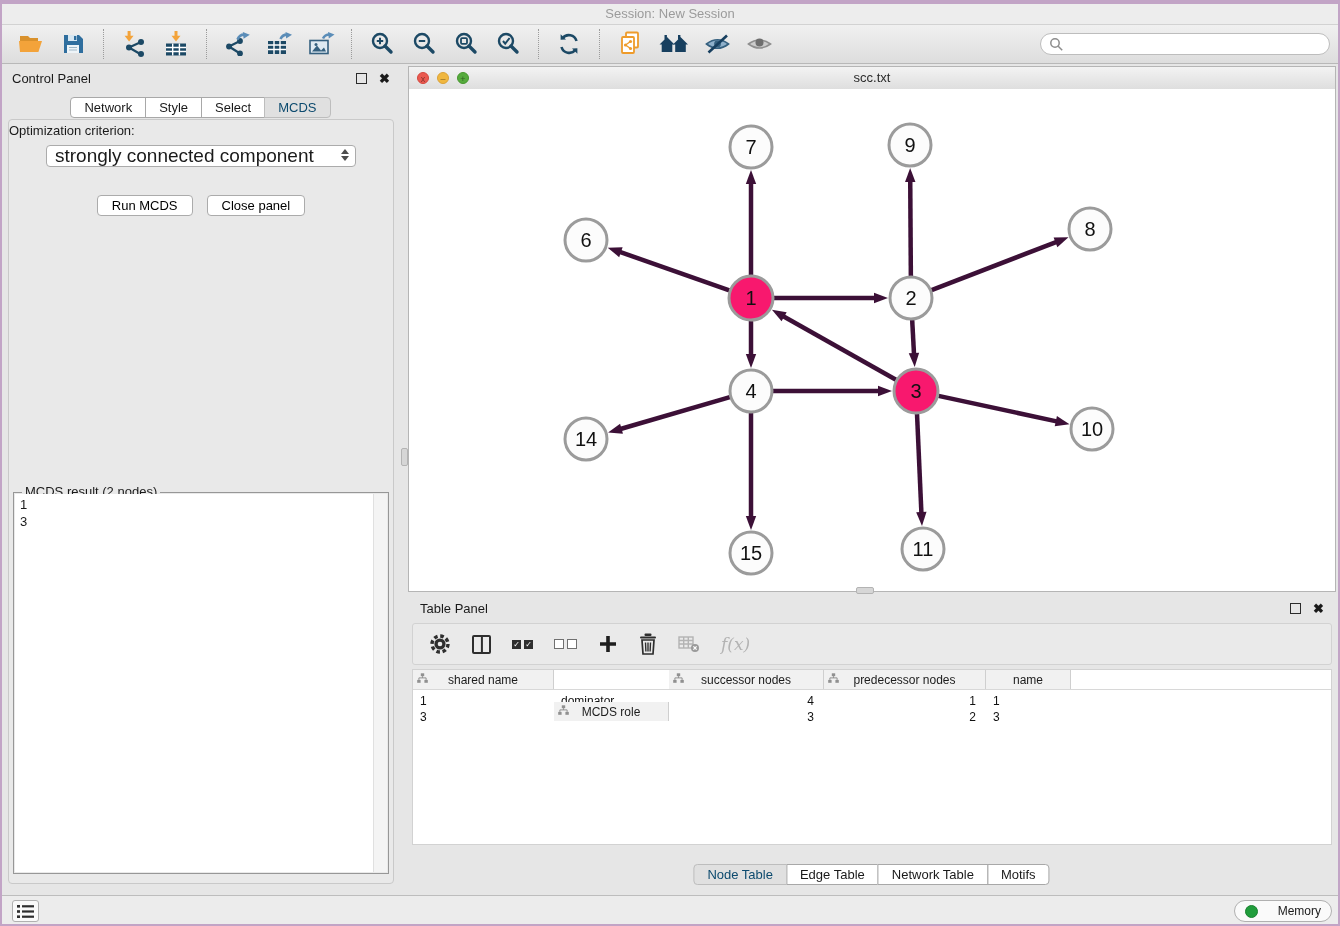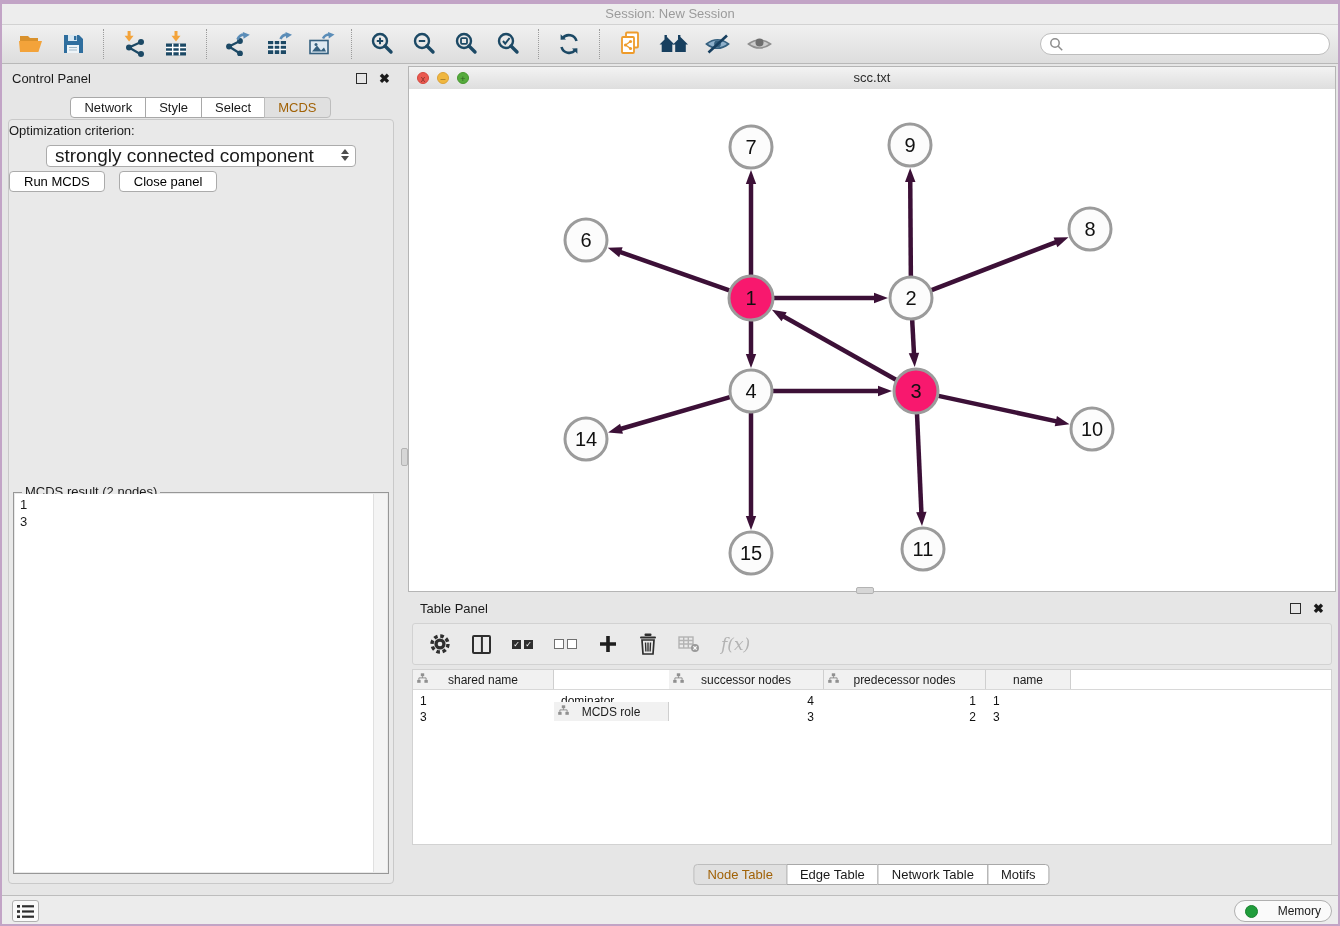--- a/index.html
+++ b/index.html
@@ -20,30 +20,30 @@
   
   #cpanel{position:absolute;left:0;top:64px;width:402px;bottom:30px;background:#e6e6e6}
   #cphead{height:28px;display:flex;align-items:center;padding:0 12px;font-size:13px}
   .winbtns{margin-left:auto;display:flex;align-items:center;gap:12px}
   .floatbtn{width:9px;height:9px;border:1.6px solid #2b2b2b;display:inline-block;cursor:pointer}
   .closebtn{font-size:13px;font-weight:bold;color:#1a1a1a;cursor:pointer;line-height:1}
   .tabs{display:flex;justify-content:center}
   .tab{border:1px solid #a8a8a8;background:#fff;padding:2px 13px;font-size:13px;margin-left:-1px;cursor:pointer;white-space:nowrap}
   .tab:first-child{border-radius:4px 0 0 4px}
   .tab:last-child{border-radius:0 4px 4px 0}
-  .tab.sel{background:#e0e0e0;color:#a16207;border-color:#bdbdbd}
+  .tab.sel{background:#e0e0e0;color:#0c4a6e;border-color:#bdbdbd}
   #cptabs{position:absolute;top:33px;left:0;right:0;z-index:2}
   #cpbody{position:absolute;left:8px;right:8px;top:55px;bottom:12px;background:#e9e9e9;border:1px solid #c9c9c9;border-radius:4px}
   #optlabel{margin-top:3px;font-size:13px}
   #combo{margin:7px auto 0;width:310px;height:22px;background:#fff;border:1px solid #ababab;border-radius:4px;
          display:flex;align-items:center;font-size:19px;padding:0 8px;box-sizing:border-box;position:relative;cursor:pointer}
   #combo .stepper{position:absolute;right:6px;top:3px;display:flex;flex-direction:column;gap:2px}
   .tri-up{width:0;height:0;border-left:4px solid transparent;border-right:4px solid transparent;border-bottom:5px solid #4d4d4d}
   .tri-down{width:0;height:0;border-left:4px solid transparent;border-right:4px solid transparent;border-top:5px solid #4d4d4d}
-  #btnrow{display:flex;gap:14px;margin-top:4px}
+  #btnrow{display:flex;justify-content:center;gap:14px;margin-top:28px}
   .btn{background:#fff;border:1px solid #ababab;border-radius:4px;font-size:13px;padding:2px 14px;cursor:pointer}
   #resultbox{position:absolute;left:4px;width:374px;top:372px;height:380px;border:1px solid #979797}
   #resultlabel{position:absolute;left:8px;top:-9px;background:#e9e9e9;padding:0 3px;font-size:13px}
   #resultwhite{position:absolute;inset:1px;background:#fff;overflow:hidden}
   #resultwhite .scrolltrack{position:absolute;right:0;top:0;bottom:0;width:13px;background:#f4f4f4;border-left:1px solid #e0e0e0}
   .resline{font-size:13px;line-height:17px;padding:0 5px}
   #resultlist{padding-top:2px}
   
   #netwin{position:absolute;left:408px;top:66px;width:928px;height:526px;background:#fff;border:1px solid #b5b5b5;box-sizing:border-box}
   #nethead{height:22px;background:linear-gradient(#f3f3f3,#dedede);border-bottom:1px solid #bcbcbc;position:relative;

